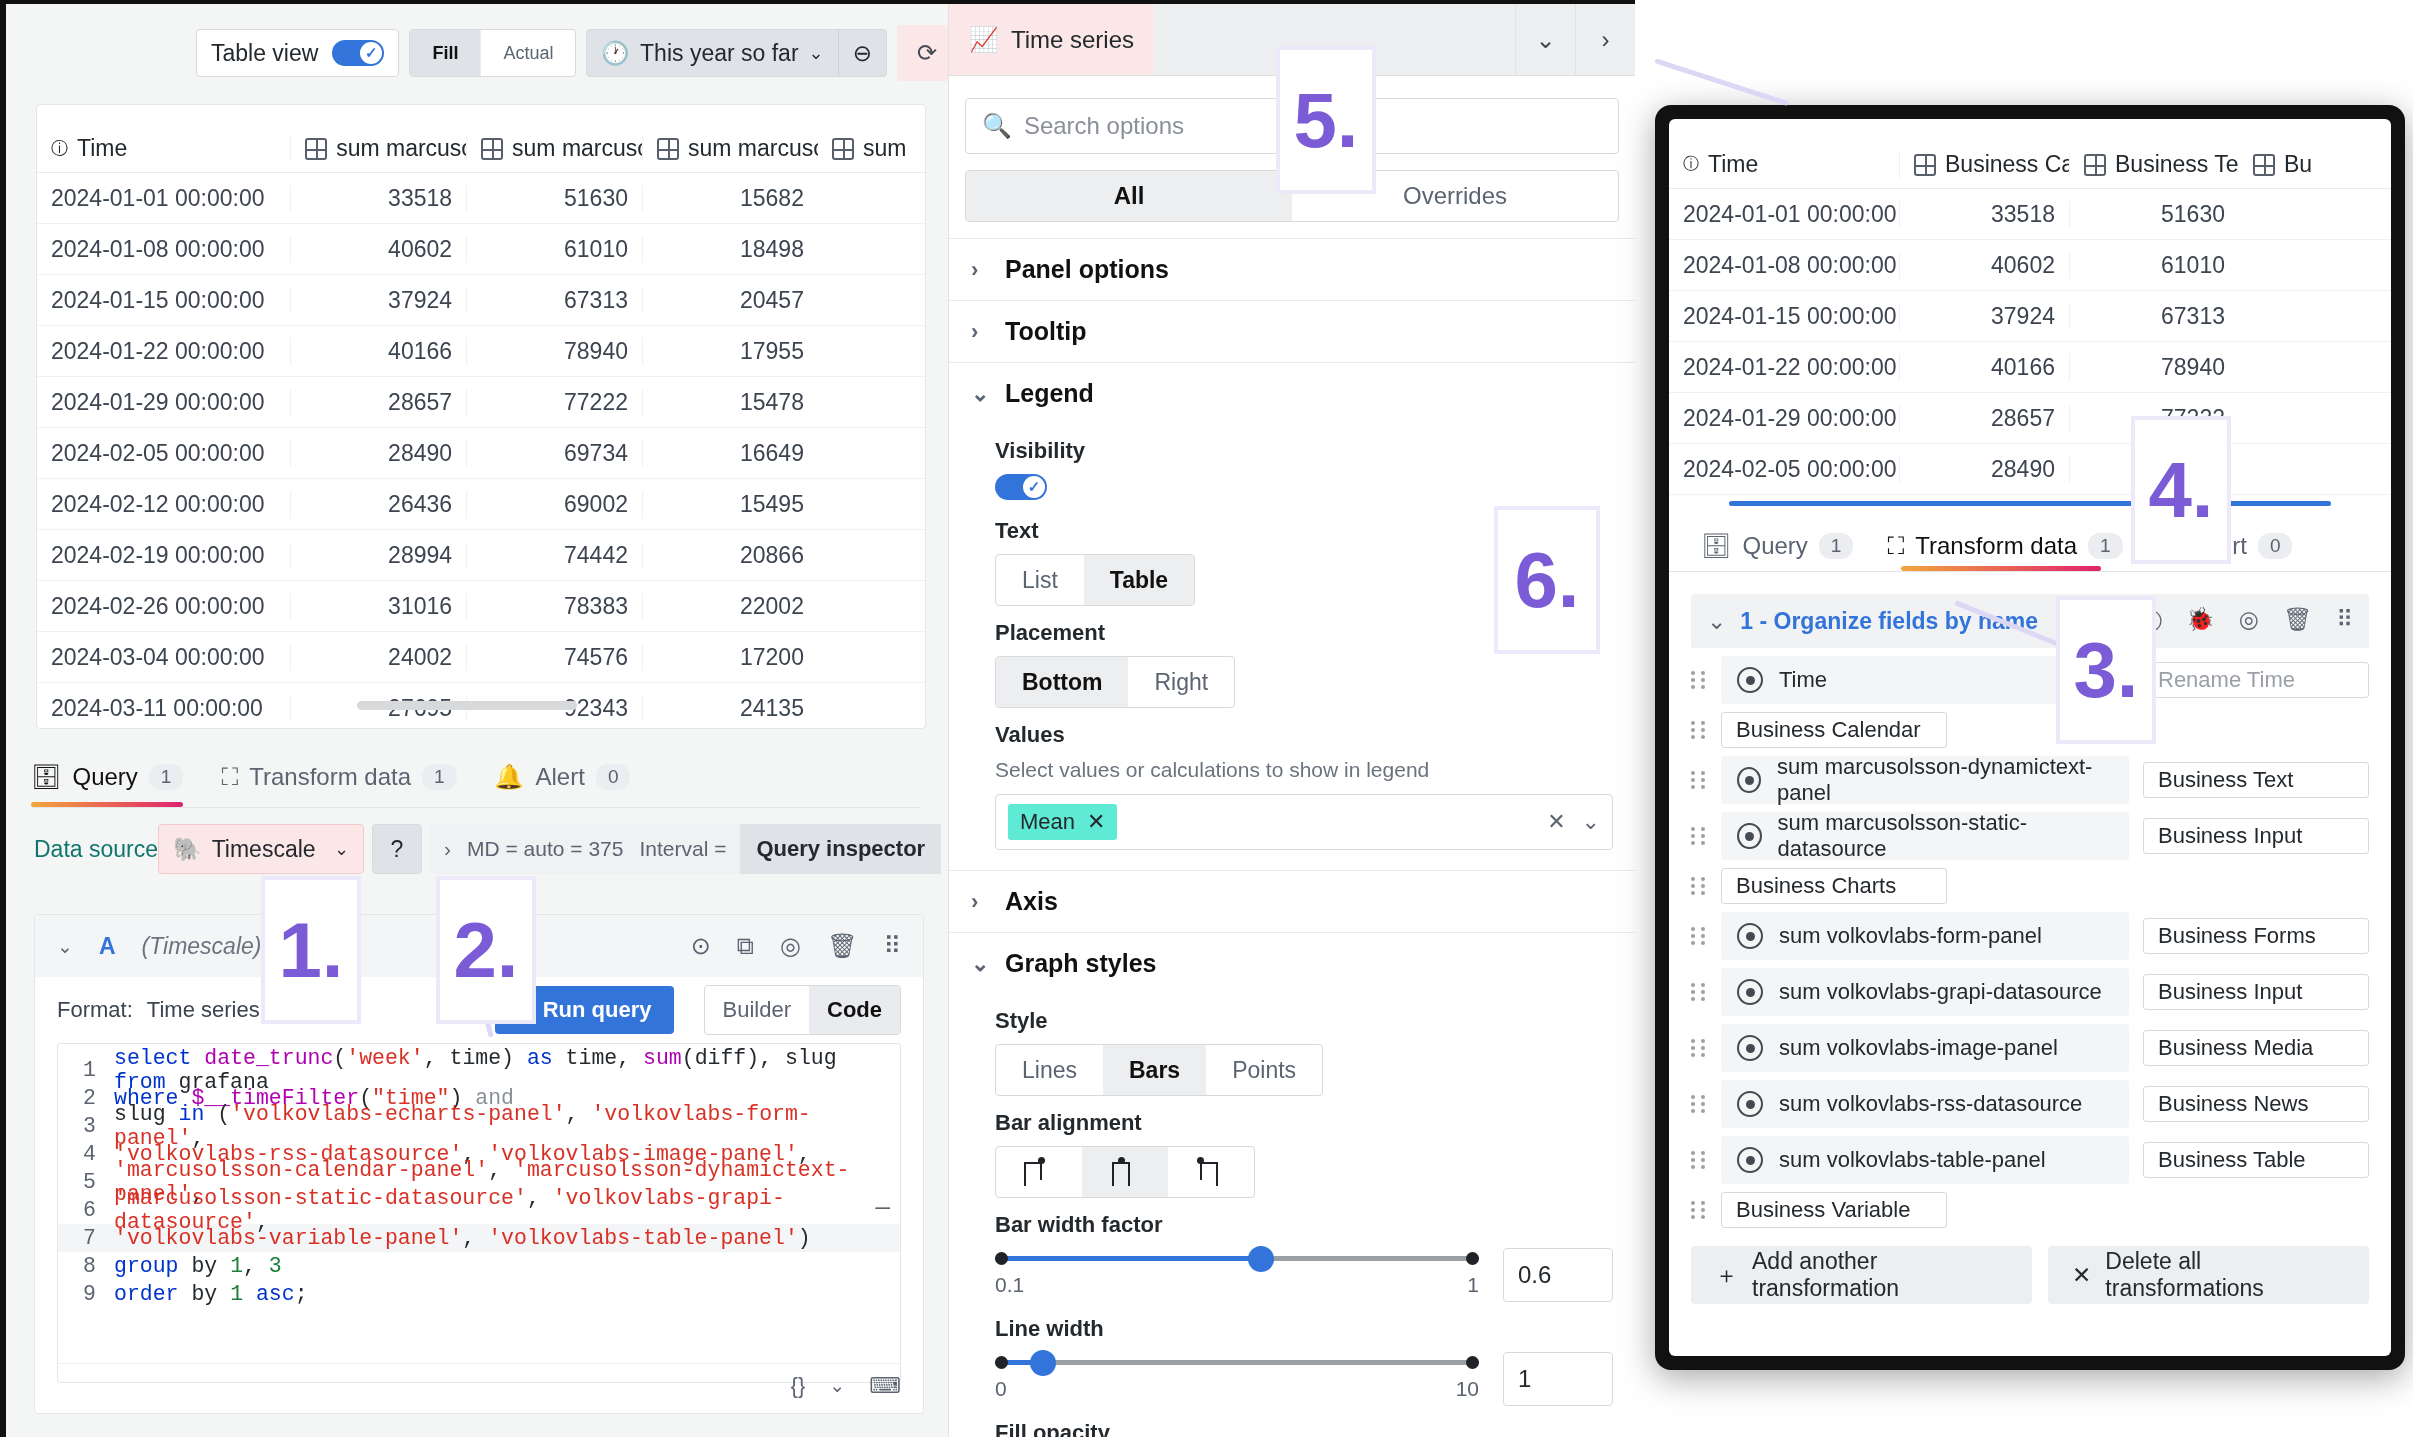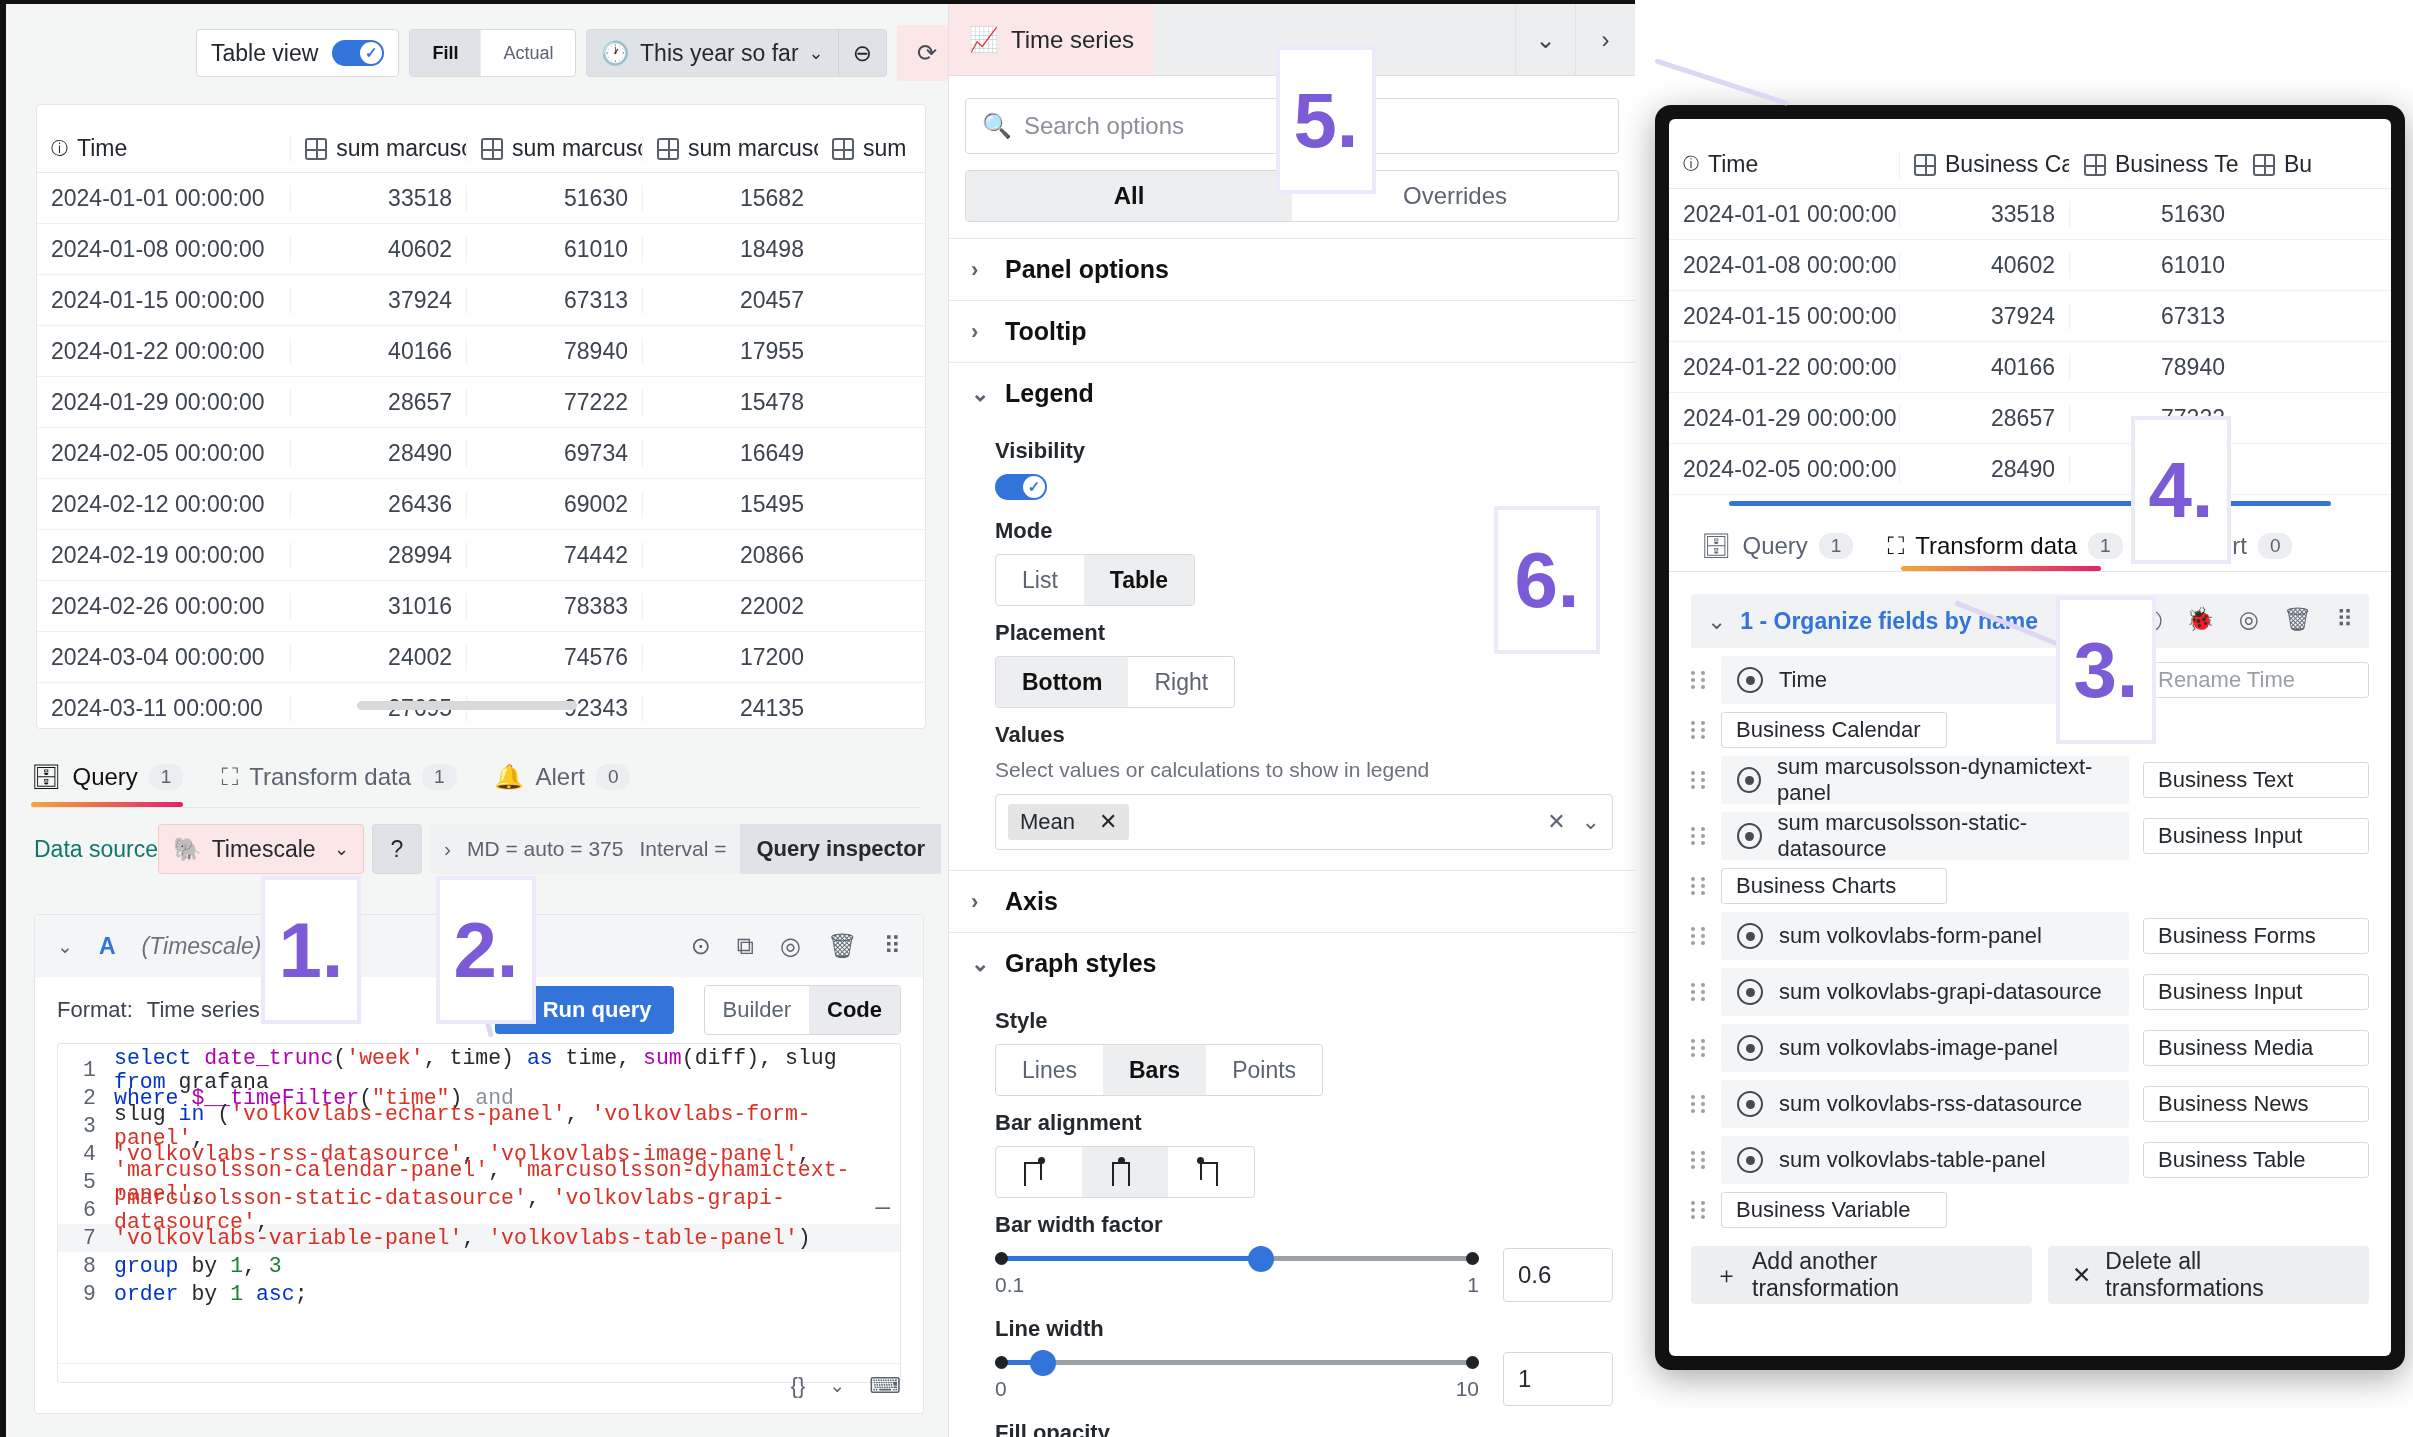--- a/index.html
+++ b/index.html
@@ -158,22 +158,22 @@
   .field{ padding:0 22px 0 46px; }
   .flabel{ font-size:22px; font-weight:600; color:#24292e; margin:14px 0 10px;}
   .fdesc{ font-size:21px; color:#6b737d; margin-bottom:12px;}
   .miniseg{ display:inline-flex; border:1px solid #d8d9da; border-radius:4px;
      overflow:hidden; height:52px;}
   .miniseg div{ padding:0 26px; display:flex;align-items:center; font-size:23px;
      color:#5b6470;}
   .miniseg div.on{ background:#eceef0; color:#111; font-weight:600;}
   .valbox{ border:1px solid #d8d9da; border-radius:4px; height:56px; display:flex;
      align-items:center; padding:0 12px; gap:10px; margin-bottom:6px;}
-  .chip{ background:#e5e5e5; border-radius:3px; padding:5px 12px; font-size:22px;
-     display:flex; align-items:center; gap:24px;}
+  .chip{ background:#5eead4; border-radius:3px; padding:5px 12px; font-size:22px;
+     display:flex; align-items:center; gap:12px;}
   .valbox .ra{ margin-left:auto; display:flex; gap:16px; color:#5b6470; font-size:22px;}
   .slider-row{ display:flex; align-items:center; gap:24px; }
   .slider{ position:relative; height:10px; flex:1; }
   .strack{ position:absolute; top:3px; left:0; right:0; height:5px; background:#9aa0a6;
      border-radius:3px;}
   .sfill{ position:absolute; top:3px; left:0; height:5px; background:#3274d9;
      border-radius:3px;}
   .sdot{ position:absolute; top:-1px; width:13px;height:13px;border-radius:50%;
      background:#1f2328;}
   .sknob{ position:absolute; top:-7px; width:26px;height:26px;border-radius:50%;
@@ -520,21 +520,21 @@
     <span>Tooltip</span>
   </div>
   <div class="sec">
     <span class="chev">⌄</span>
     <span>Legend</span>
   </div>
 
   <div class="field">
     <div class="flabel">Visibility</div>
     <span class="toggle"></span>
-    <div class="flabel">Mode</div>
+    <div class="flabel">Text</div>
     <div class="miniseg">
       <div>List</div>
       <div class="on">Table</div>
     </div>
     <div class="flabel">Placement</div>
     <div class="miniseg">
       <div class="on">Bottom</div>
       <div>Right</div>
     </div>
     <div class="flabel">Values</div>

